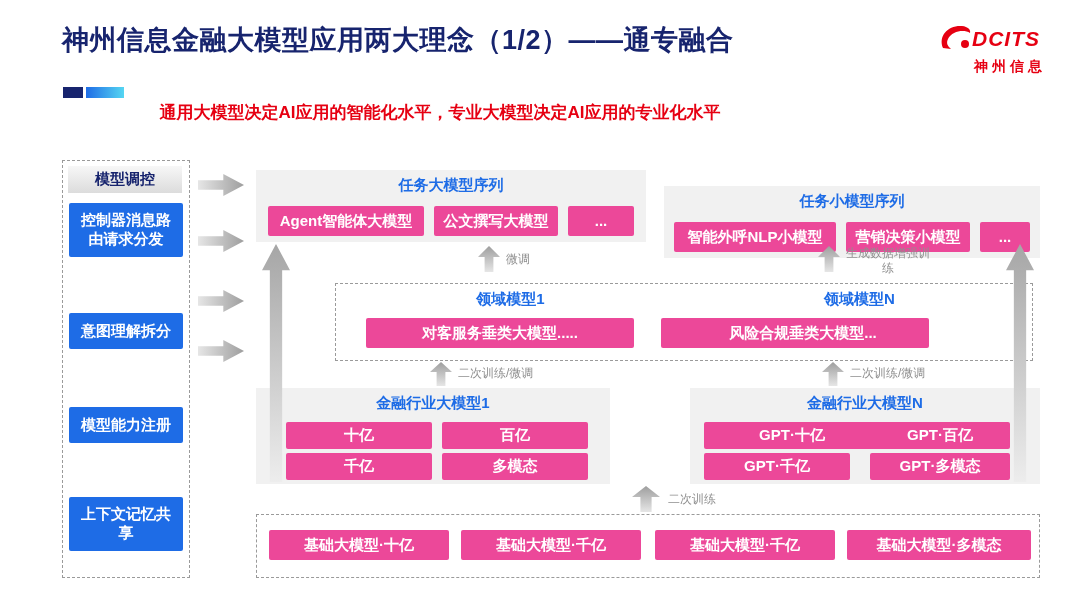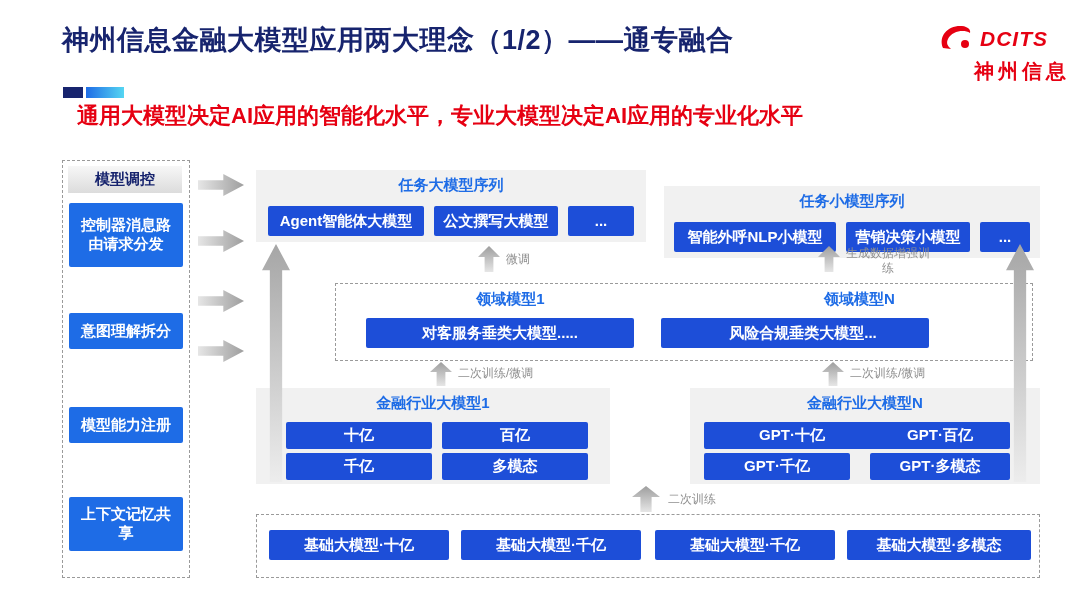--- a/index.html
+++ b/index.html
@@ -7,41 +7,41 @@
            font-family:"Liberation Sans","DejaVu Sans",sans-serif; overflow:hidden; }
 
   .page-title { position:absolute; left:62px; top:22px; font-size:27px; font-weight:bold;
                 color:#17246e; letter-spacing:0.5px; white-space:nowrap; }
 
   .deco-navy { position:absolute; left:63px; top:87px; width:20px; height:11px; background:#17246e; }
   .deco-grad { position:absolute; left:86px; top:87px; width:38px; height:11px;
                background:linear-gradient(to right,#1e6ce6,#55d6f2); }
 
   .subtitle { position:absolute; left:0; top:101px; width:880px; text-align:center;
-              font-size:22px; font-weight:bold; color:#e60012; }
+              font-size:17px; font-weight:bold; color:#e60012; }
 
   .logo { position:absolute; left:938px; top:22px; width:132px; }
-  .logo-row { display:flex; align-items:center; gap:8px; }
+  .logo-row { display:flex; align-items:center; gap:0; }
   .logo-text { color:#e60012; font-weight:bold; font-style:italic; font-size:21px; letter-spacing:1px; }
-  .logo-sub  { color:#e60012; font-weight:bold; font-size:20px; letter-spacing:4px; margin:2px 0 0 36px; }
+  .logo-sub  { color:#e60012; font-weight:bold; font-size:14px; letter-spacing:4px; margin:2px 0 0 36px; }
 
   .dashed { position:absolute; border:1.5px dashed #9a9a9a; box-sizing:border-box; }
 
   .side-hdr { position:absolute; left:5px; top:5px; width:114px; height:27px;
               background:linear-gradient(#f7f7f7,#dcdcdc); color:#17246e; font-weight:bold;
               font-size:15px; display:flex; align-items:center; justify-content:center; }
   .side-item { position:absolute; left:6px; width:114px; background:#1e6ce6; color:#fff;
                font-weight:bold; font-size:15px; display:flex; align-items:center; justify-content:center;
                text-align:center; border-radius:2px; padding:2px 5px; box-sizing:border-box; line-height:1.25; }
 
   .panel { position:absolute; background:#f1f1f1; }
   .ptitle { position:absolute; left:0; right:0; top:6px; text-align:center;
             color:#1e6ce6; font-weight:bold; font-size:15px; }
 
-  .btn { position:absolute; background:#1d4ed8; color:#fff; font-weight:bold; font-size:15px;
+  .btn { position:absolute; background:#ec4899; color:#fff; font-weight:bold; font-size:15px;
          display:flex; align-items:center; justify-content:center; text-align:center;
          border-radius:2px; line-height:1.1; box-sizing:border-box; }
 
   .arrow-right { position:absolute; width:46px; height:26px;
       clip-path:polygon(0 32%,55% 32%,55% 8%,100% 50%,55% 92%,55% 68%,0 68%);
       background:linear-gradient(to right,#e6e6e6,#9e9e9e); }
   .arrow-up-sm { position:absolute; width:22px; height:26px;
       clip-path:polygon(50% 0,100% 42%,70% 42%,70% 100%,30% 100%,30% 42%,0 42%);
       background:linear-gradient(to top,#e6e6e6,#9e9e9e); }
   .arrow-up-mid { position:absolute; width:28px; height:26px;
@@ -72,21 +72,21 @@
       </span>
       <span class="logo-text">DCITS</span>
     </div>
     <div class="logo-sub">神州信息</div>
   </div>
 
   <div class="subtitle">通用大模型决定AI应用的智能化水平，专业大模型决定AI应用的专业化水平</div>
 
   <div class="dashed" style="left:62px; top:160px; width:128px; height:418px;">
     <div class="side-hdr">模型调控</div>
-    <div class="side-item" style="top:42px;  height:64px;">控制器消息路由请求分发</div>
+    <div class="side-item" style="top:42px;  height:54px;">控制器消息路由请求分发</div>
     <div class="side-item" style="top:152px; height:36px;">意图理解拆分</div>
     <div class="side-item" style="top:246px; height:36px;">模型能力注册</div>
     <div class="side-item" style="top:336px; height:54px;">上下文记忆共享</div>
   </div>
 
   <div class="arrow-right" style="left:198px; top:172px;"></div>
   <div class="arrow-right" style="left:198px; top:228px;"></div>
   <div class="arrow-right" style="left:198px; top:288px;"></div>
   <div class="arrow-right" style="left:198px; top:338px;"></div>
 

